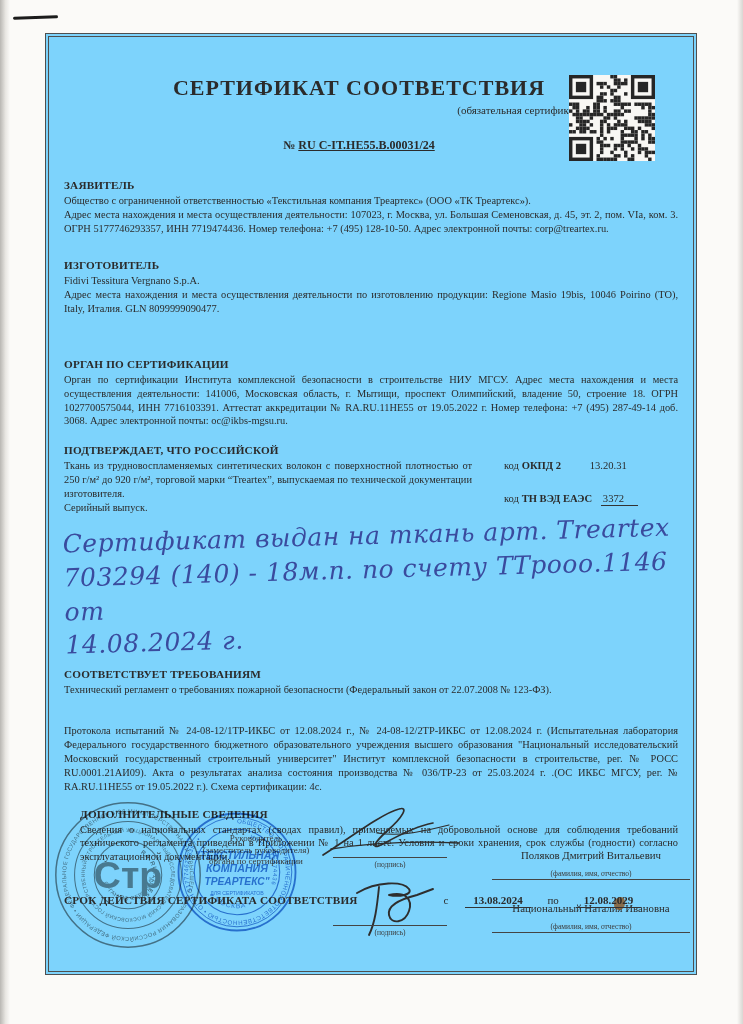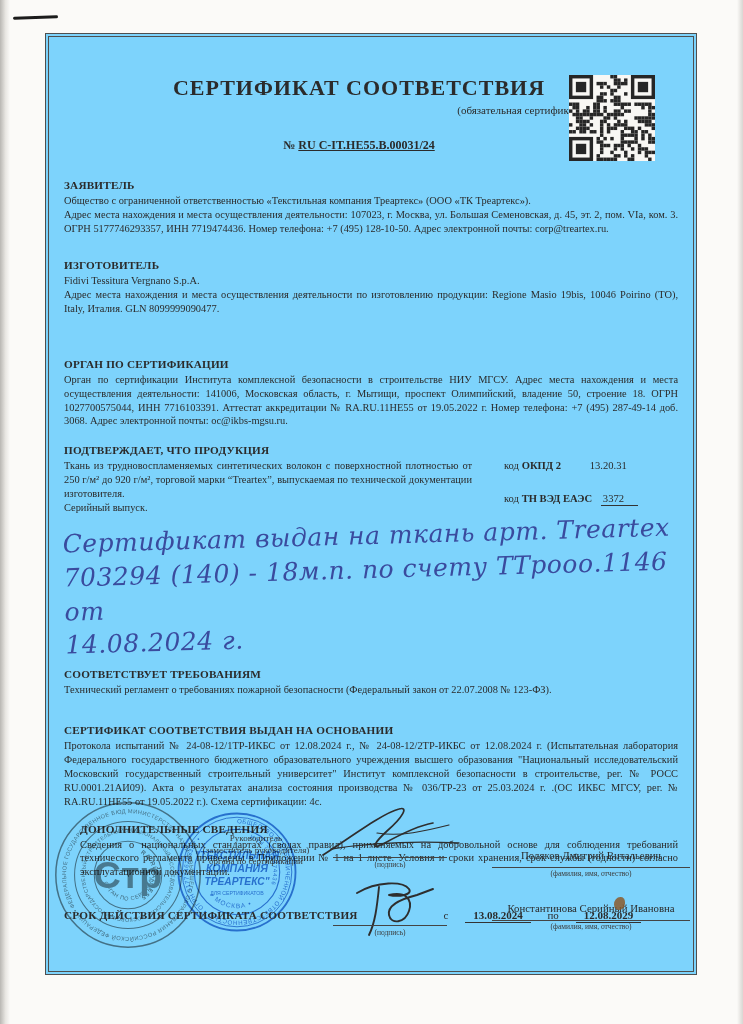--- a/index.html
+++ b/index.html
@@ -35,21 +35,21 @@
        font-size:25px;letter-spacing:.5px;transform:rotate(-1.6deg);line-height:1.35;}
   .validity{display:flex;align-items:center;margin-top:30px;position:relative;z-index:1;}
   .validity .h{flex:0 0 auto;}
   .dates{margin-left:72px;font-size:11px;}
   .dates .dt{border-bottom:1px solid #333;padding:0 8px 1px 8px;font-weight:bold;}
   .dates .lbl{margin:0 14px;}
   .sign-area{position:absolute;left:0;top:760px;width:622px;height:172px;}
   .role{position:absolute;font-size:9px;text-align:center;line-height:1.3;width:170px;color:#3a3a3a;font-family:Liberation Serif, serif;}
   .sigline{position:absolute;border-bottom:1px solid #444;}
   .caption{position:absolute;font-size:7.5px;text-align:center;color:#3a3a3a;}
-  .nameline{position:absolute;text-align:center;font-size:10.8px;border-bottom:1px solid #444;padding-bottom:6px;}
+  .nameline{position:absolute;text-align:center;font-size:10.8px;border-bottom:1px solid #444;padding-bottom:18px;}
   .stamp{position:absolute;mix-blend-mode:multiply;}
   .stamp-gray{opacity:.82;}
   .stamp-blue{opacity:.85;}
   .stain{position:absolute;width:11px;height:13px;background:#8a5a2b;border-radius:60% 40% 55% 45%;opacity:.85;}
   svg text{font-family:"Liberation Sans",sans-serif;}
 </style>
 </head>
 <body>
 
 <div class="scan-edge"></div>
@@ -298,21 +298,21 @@
     <div class="b preline just">Fidivi Tessitura Vergnano S.p.A.
 Адрес места нахождения и места осуществления деятельности по изготовлению продукции: Regione Masio 19bis, 10046 Poirino (TO), Italy, Италия. GLN 8099999090477.</div>
   </div>
 
   <div class="sec" style="margin-top:42px;">
     <div class="h">ОРГАН ПО СЕРТИФИКАЦИИ</div>
     <div class="b just">Орган по сертификации Института комплексной безопасности в строительстве НИУ МГСУ. Адрес места нахождения и места осуществления деятельности: 141006, Московская область, г. Мытищи, проспект Олимпийский, владение 50, строение 18. ОГРН 1027700575044, ИНН 7716103391. Аттестат аккредитации № RA.RU.11НЕ55 от 19.05.2022 г. Номер телефона: +7 (495) 287-49-14 доб. 3068. Адрес электронной почты: oc@ikbs-mgsu.ru.</div>
   </div>
 
   <div class="sec product-wrap" style="margin-top:16px;">
-    <div class="h">ПОДТВЕРЖДАЕТ, ЧТО ПРОДУКЦИЯ</div>
+    <div class="h">ПОДТВЕРЖДАЕТ, ЧТО РОССИЙСКОЙ</div>
     <div class="b preline just product-body">Ткань из трудновоспламеняемых синтетических волокон с поверхностной плотностью от 250 г/м² до 920 г/м², торговой марки “Treartex”, выпускаемая по технической документации изготовителя.
 Серийный выпуск.</div>
     <div class="codes">
       <div class="code-row">
         <span>код</span>
         <span class="code-name">ОКПД 2</span>
         <span class="code-val">13.20.31</span>
       </div>
       <div class="code-row">
         <span>код</span>
@@ -328,21 +328,20 @@
     <div>703294 (140) - 18м.п. по счету ТТрооо.1146 от</div>
     <div>14.08.2024 г.</div>
   </div>
 
   <div class="sec" style="margin-top:14px;">
     <div class="h">СООТВЕТСТВУЕТ ТРЕБОВАНИЯМ</div>
     <div class="b">Технический регламент о требованиях пожарной безопасности (Федеральный закон от 22.07.2008 № 123-ФЗ).</div>
   </div>
 
   <div class="sec" style="margin-top:28px;">
-    <div class="h">СЕРТИФИКАТ СООТВЕТСТВИЯ ВЫДАН НА ОСНОВАНИИ</div>
     <div class="b just">Протокола испытаний № 24-08-12/1ТР-ИКБС от 12.08.2024 г., № 24-08-12/2ТР-ИКБС от 12.08.2024 г. (Испытательная лаборатория Федерального государственного бюджетного образовательного учреждения высшего образования "Национальный исследовательский Московский государственный строительный университет" Институт комплексной безопасности в строительстве, рег. № РОСС RU.0001.21АИ09). Акта о результатах анализа состояния производства № 036/ТР-23 от 25.03.2024 г. .(ОС ИКБС МГСУ, рег. № RA.RU.11НЕ55 от 19.05.2022 г.). Схема сертификации: 4с.</div>
   </div>
 
   <div class="sec" style="margin-top:14px;margin-left:16px;">
     <div class="h">ДОПОЛНИТЕЛЬНЫЕ СВЕДЕНИЯ</div>
     <div class="b just">Сведения о национальных стандартах (сводах правил), применяемых на добровольной основе для соблюдения требований технического регламента приведены в Приложении № 1 на 1 листе. Условия и сроки хранения, срок службы (годности) согласно эксплуатационной документации.</div>
   </div>
 
   <div class="validity">
     <div class="h">СРОК ДЕЙСТВИЯ СЕРТИФИКАТА СООТВЕТСТВИЯ</div>
@@ -370,21 +369,21 @@
 
     <div class="nameline" style="left:443px;top:52px;width:198px;">Поляков Дмитрий Витальевич</div>
     <div class="caption" style="left:443px;top:72px;width:198px;">(фамилия, имя, отчество)</div>
 
     <svg style="position:absolute;left:300px;top:78px;" width="95" height="62" viewBox="0 0 95 62">
       <path d="M8,18 C28,6 54,6 60,14 C64,20 50,22 40,20 M30,12 C28,32 26,48 20,60 M40,20 C56,16 64,24 60,36 C56,48 42,50 40,40 C38,30 52,24 68,20 L84,14" fill="none" stroke="#2e2e2e" stroke-width="1.9" stroke-linecap="round"></path>
     </svg>
     <div class="sigline" style="left:284px;top:128px;width:114px;"></div>
     <div class="caption" style="left:284px;top:131px;width:114px;">(подпись)</div>
 
-    <div class="nameline" style="left:443px;top:105px;width:198px;">Константинова Серийный Ивановна</div>
+    <div class="nameline" style="left:443px;top:105px;width:198px;">Национальный Наталия Ивановна</div>
     <div class="caption" style="left:443px;top:125px;width:198px;">(фамилия, имя, отчество)</div>
 
     <div class="stain" style="left:565px;top:100px;"></div>
 
     <svg class="stamp stamp-gray" style="left:4px;top:3px;" width="150" height="150" viewBox="0 0 160 160">
       <g stroke="#6e6e6e" fill="none">
         <circle cx="80" cy="80" r="77" stroke-width="1.6"></circle>
         <circle cx="80" cy="80" r="57" stroke-width="1.1"></circle>
         <circle cx="80" cy="80" r="36" stroke-width="1.1"></circle>
       </g>

